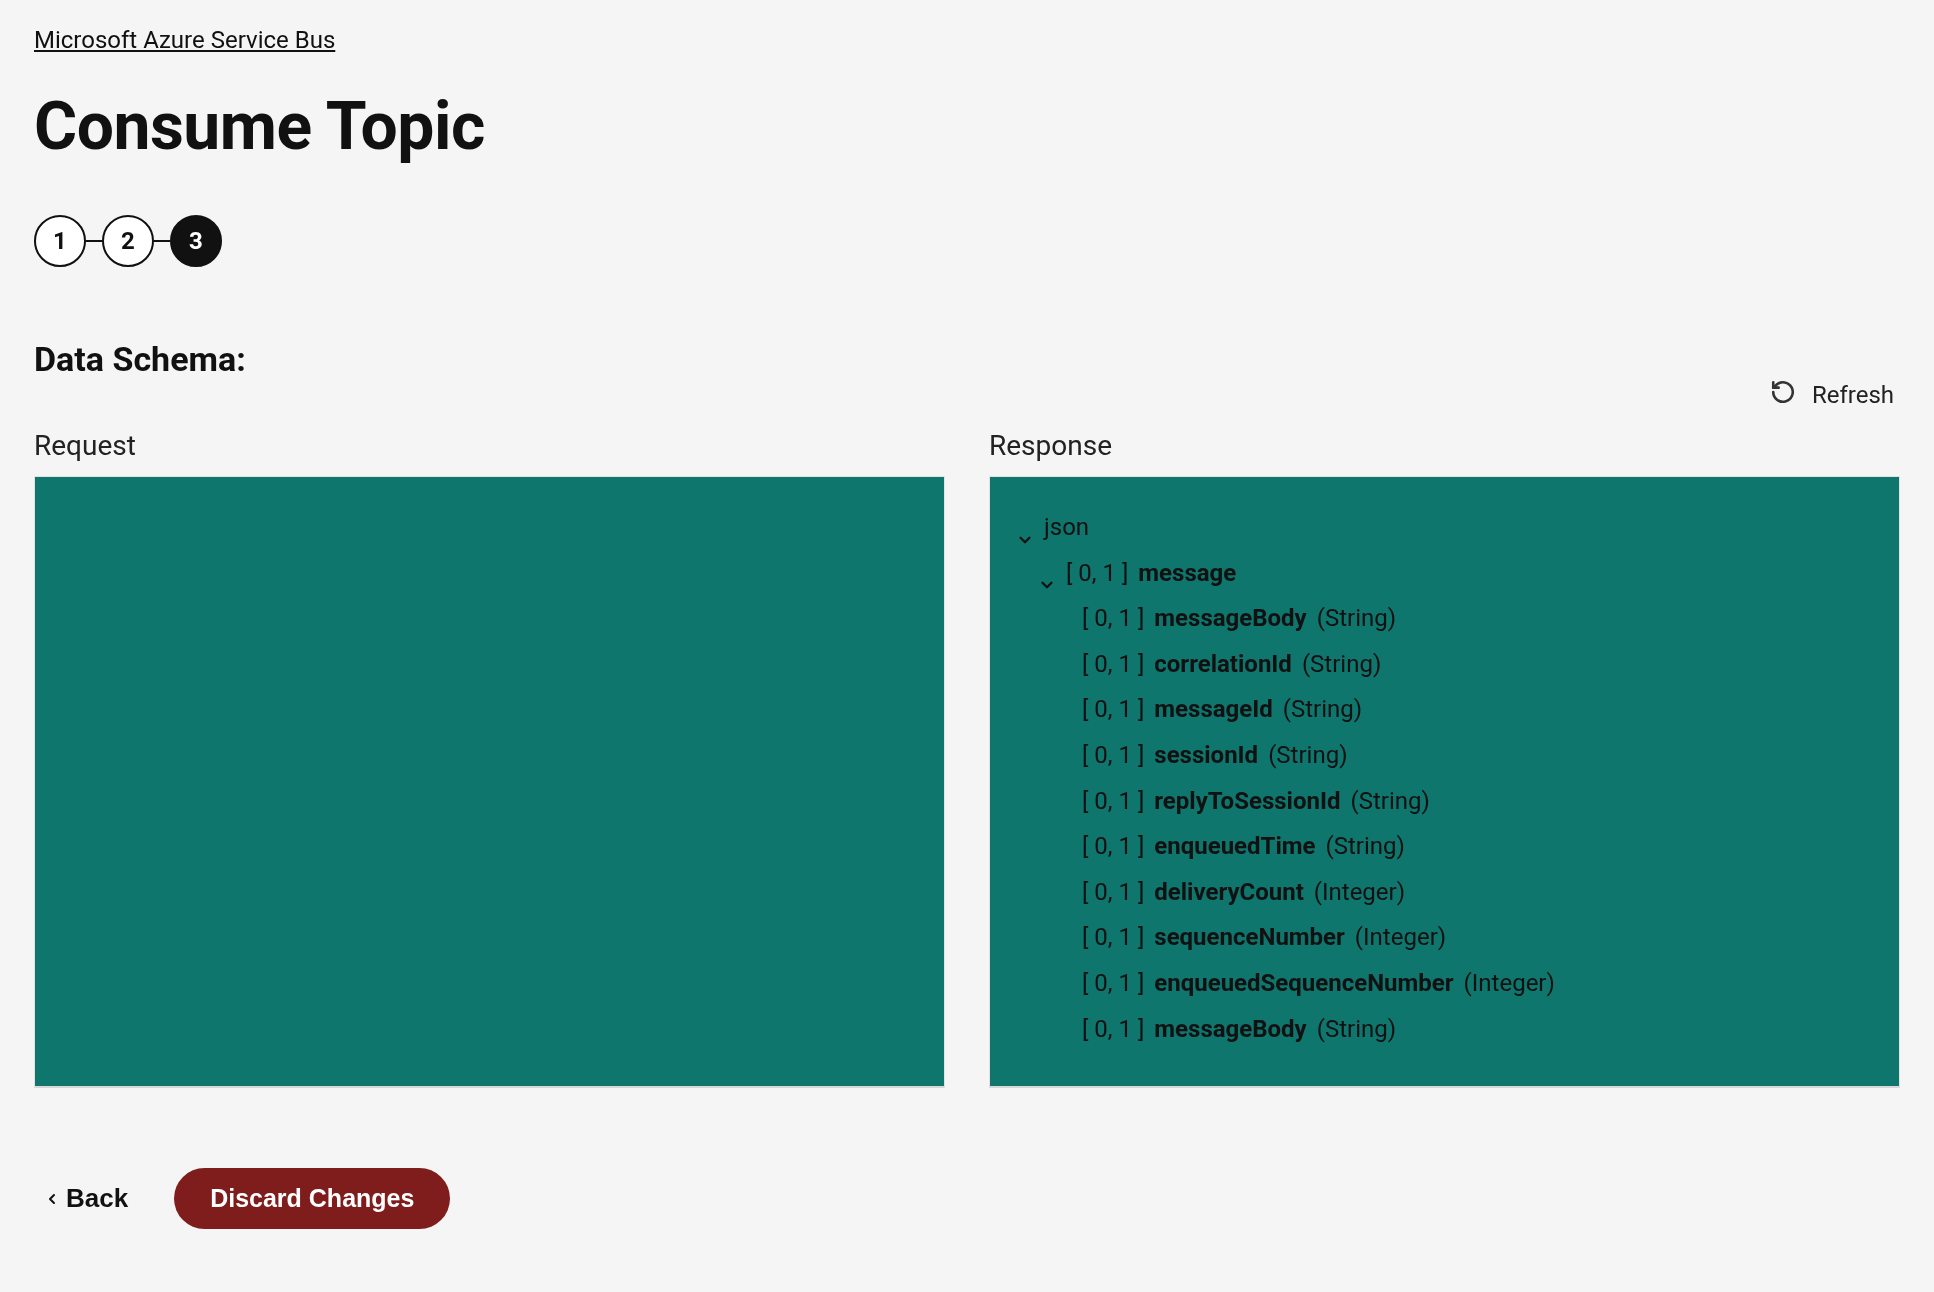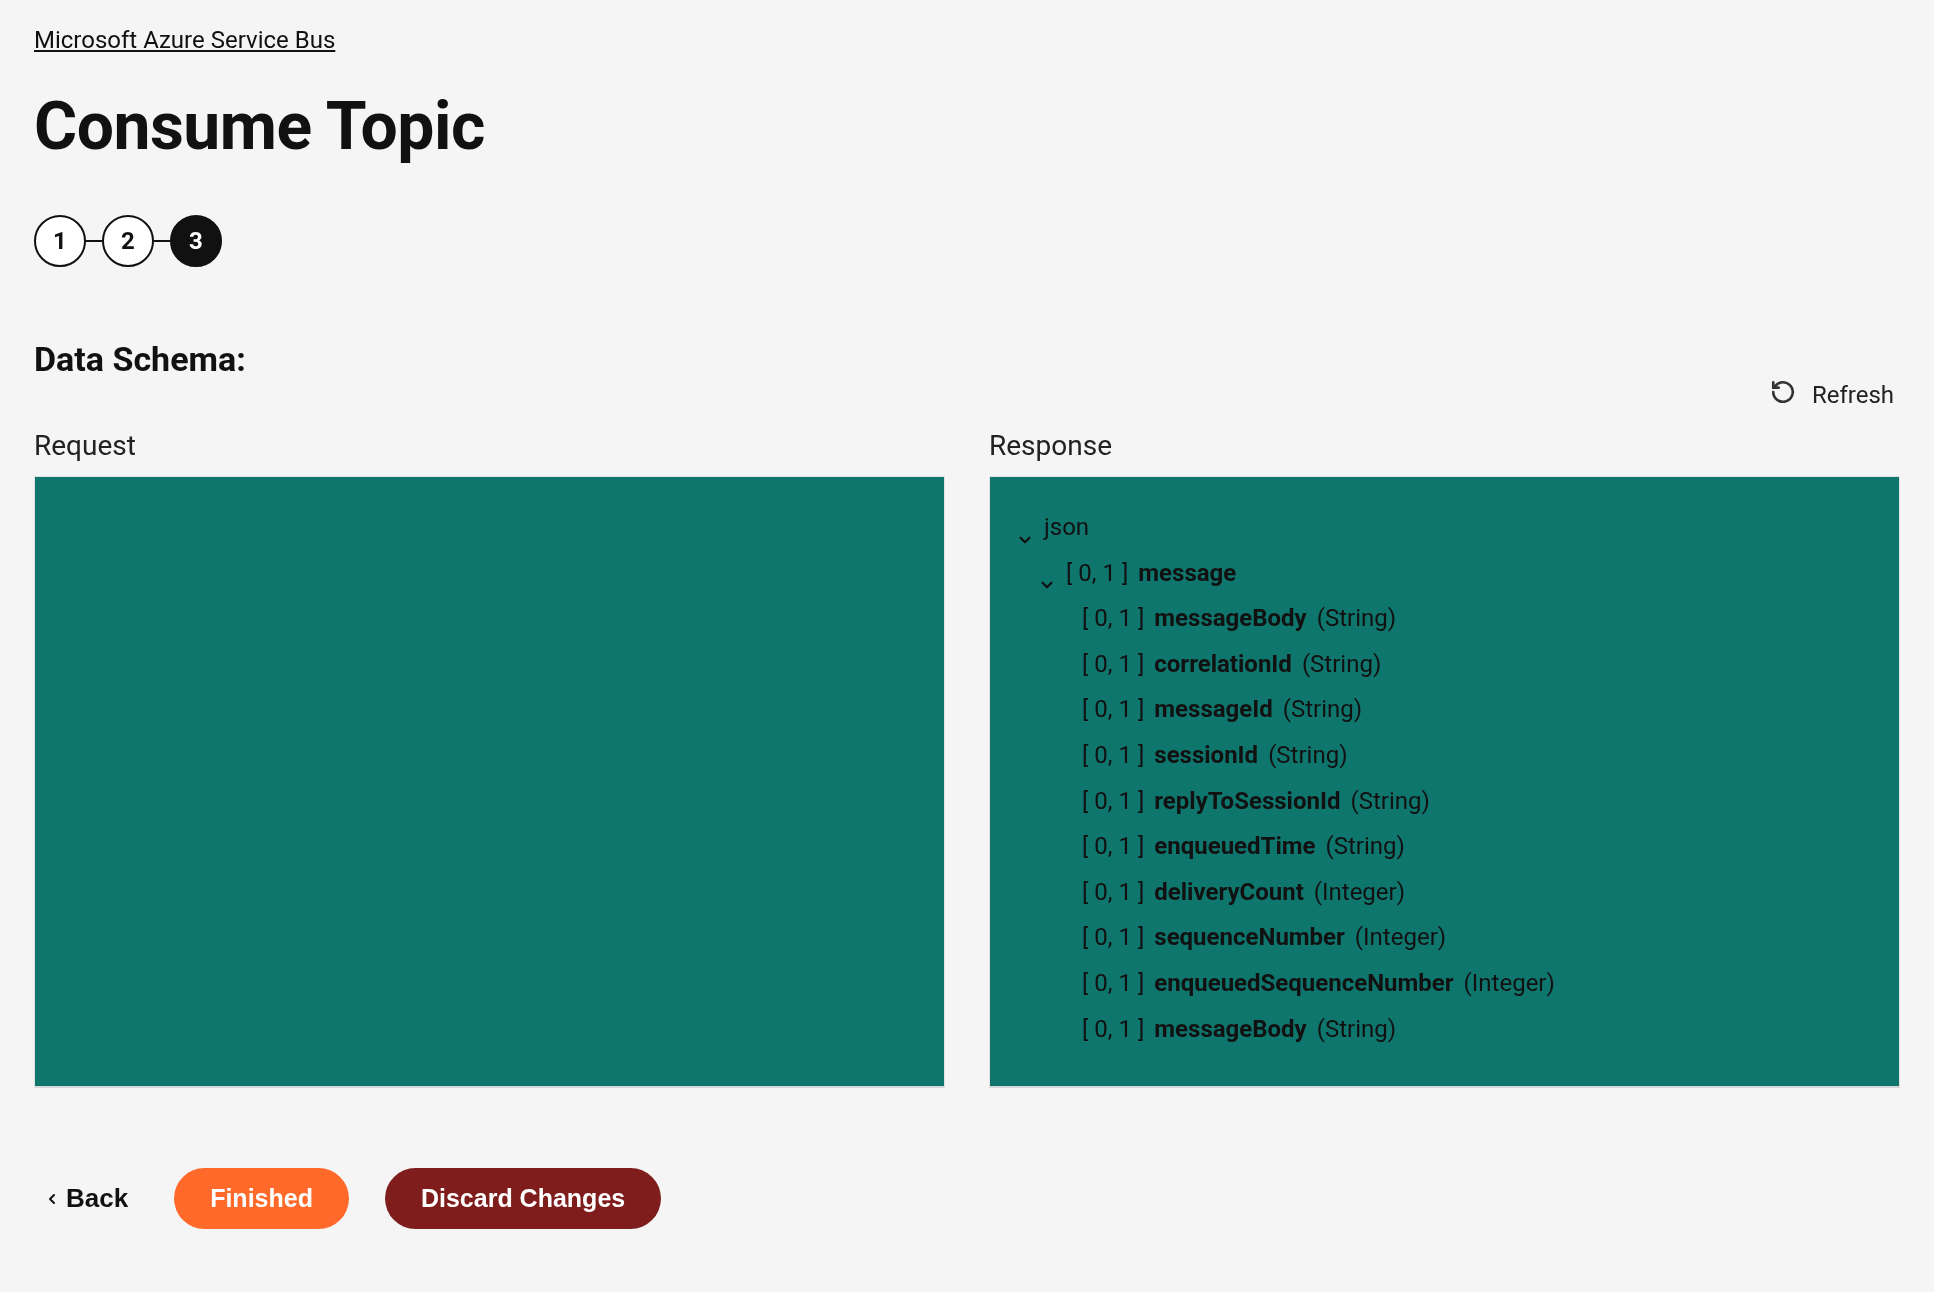--- a/index.html
+++ b/index.html
@@ -261,16 +261,15 @@
 
   <div class="footer">
     <button class="back-btn">
       <span>
         <svg viewBox="0 0 24 24" fill="none" stroke="#111" stroke-width="3" stroke-linecap="round" stroke-linejoin="round">
             <polyline points="15 18 9 12 15 6"></polyline>
           </svg>
       </span>
       <span>Back</span>
     </button>
-    <button class="pill primary">Finished</button>
     <button class="pill secondary">Discard Changes</button>
   </div>
 </div>
 
 </body></html>

